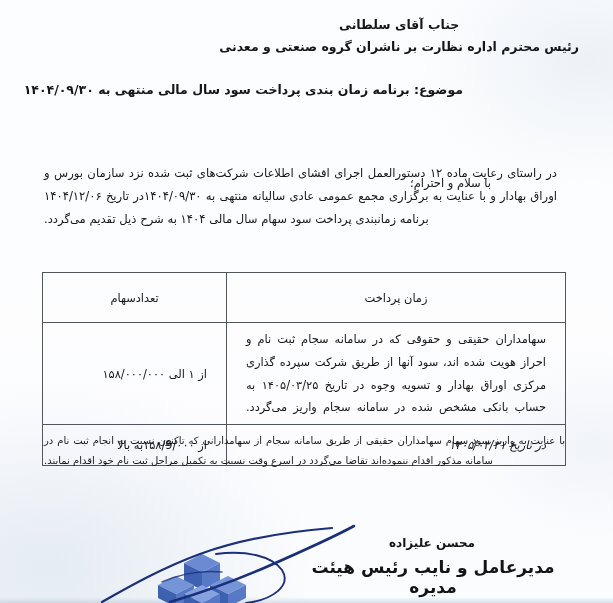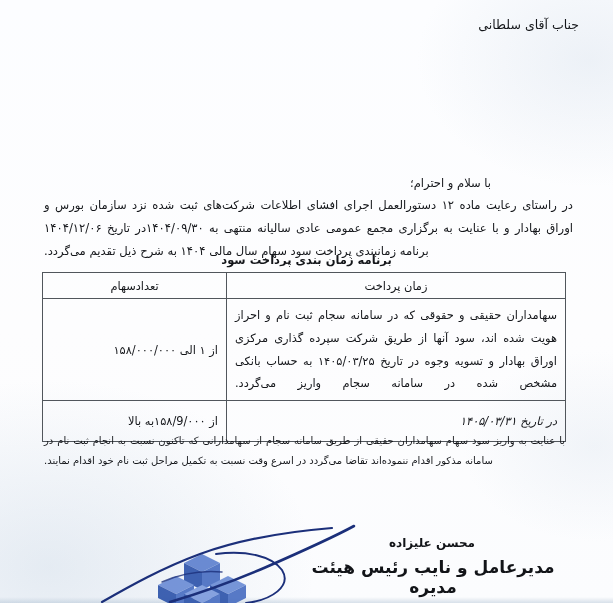--- a/index.html
+++ b/index.html
@@ -36,21 +36,21 @@
     height: 6px;
     background: linear-gradient(180deg, rgba(190,205,220,0.00), rgba(172,190,208,0.45));
     pointer-events: none;
   }
 
   .addressee {
     position: absolute;
     top: 14px;
     right: 34px;
     text-align: center;
-    font-weight: normal;
+    font-weight: bold;
     font-size: 12.5px;
     line-height: 1.75;
     letter-spacing: -0.2px;
   }
   .addressee .line2 { font-size: 12.5px; }
 
   .subject {
     position: absolute;
     top: 82px;
     right: 150px;
@@ -64,28 +64,27 @@
     position: absolute;
     top: 130px;
     right: 122px;
     font-size: 11.5px;
     margin-top: 46px;
   }
 
   .body-par {
     position: absolute;
     top: 162px;
-    right: 40px;
+    right: 56px;
     left: 44px;
     font-size: 11.6px;
     line-height: 1.98;
     text-align: justify;
     text-align-last: left;
     text-justify: inter-word;
-    margin-top: 32px;
   }
 
   .table-caption {
     position: absolute;
     top: 253px;
     right: 0; left: 0;
     text-align: center;
     font-size: 11.5px;
     font-weight: bold;
   }
@@ -95,29 +94,29 @@
     top: 272px;
     right: 47px;
     width: 523px;
     border-collapse: collapse;
     table-layout: fixed;
     font-size: 11.4px;
   }
   table.schedule th,
   table.schedule td {
     border: 1px solid #51565c;
-    padding: 5px 8px;
+    padding: 5px 19px;
     vertical-align: middle;
     font-weight: normal;
   }
   table.schedule th {
     text-align: center;
     font-weight: normal;
     height: 19px;
-    padding: 3px 8px;
+    padding: 15px 8px;
   }
   .col-amount { width: 184px; }
   .col-time   { width: 339px; }
 
   td.amount {
     text-align: right;
     font-size: 11.4px;
   }
   td.time-long {
     text-align: justify;
@@ -191,28 +190,29 @@
     pointer-events: none;
   }
 </style>
 </head>
 <body>
 
 <div class="page">
 
   <div class="addressee">
     <div class="line1">جناب آقای سلطانی</div>
+    <div class="line2">رئیس محترم اداره نظارت بر ناشران گروه صنعتی و معدنی</div>
   </div>
 
+  <div class="subject">موضوع: برنامه زمان بندی پرداخت سود سال مالی منتهی به ۱۴۰۴/۰۹/۳۰</div>
 
   <div class="salutation">با سلام و احترام؛</div>
 
   <div class="body-par">در راستای رعایت ماده ۱۲ دستورالعمل اجرای افشای اطلاعات شرکت‌های ثبت شده نزد سازمان بورس و اوراق بهادار و با عنایت به برگزاری مجمع عمومی عادی سالیانه منتهی به ۱۴۰۴/۰۹/۳۰در تاریخ ۱۴۰۴/۱۲/۰۶ برنامه زمانبندی پرداخت سود سهام سال مالی ۱۴۰۴ به شرح ذیل تقدیم می‌گردد.</div>
 
-  <div class="table-caption">برنامه زمان بندی پرداخت سود</div>
 
   <table class="schedule">
     <colgroup>
       <col class="col-time">
       <col class="col-amount">
     </colgroup>
     <thead>
       <tr>
         <th>زمان پرداخت</th>
         <th>تعدادسهام</th>

